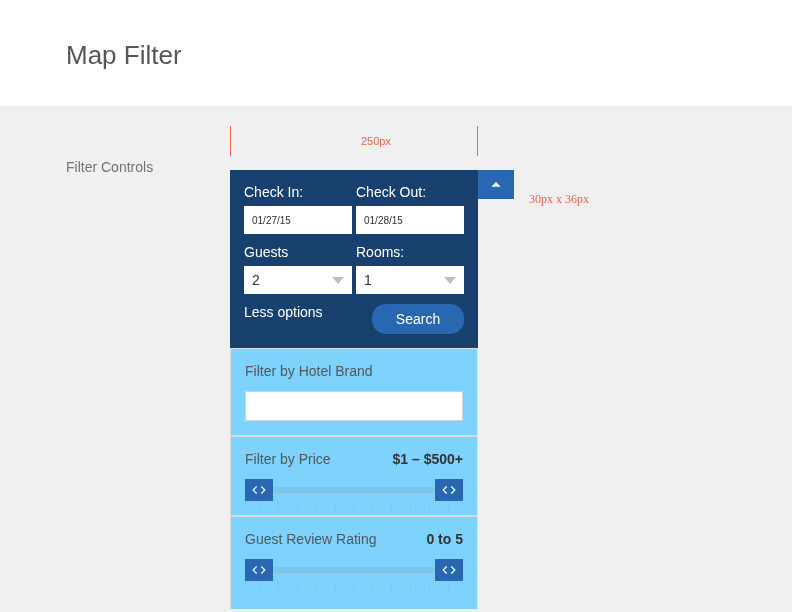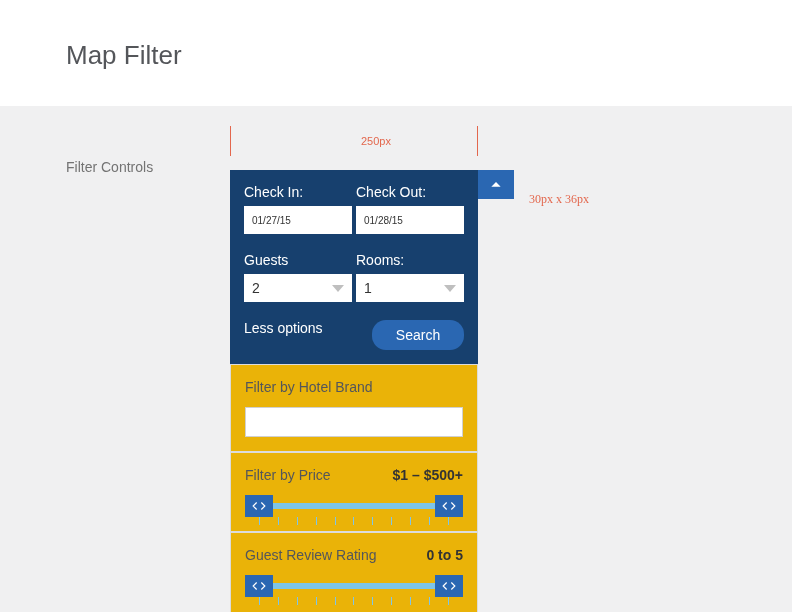--- a/index.html
+++ b/index.html
@@ -88,21 +88,21 @@
 
   .search-box {
     background: #17406e;
     padding: 14px;
     box-sizing: border-box;
     width: 248px;
   }
   .row {
     display: flex;
     gap: 4px;
-    margin-bottom: 18px;
+    margin-bottom: 10px;
   }
   .field {
     flex: 1;
     display: flex;
     flex-direction: column;
   }
   .field label {
     color: #fff;
     font-size: 14px;
     font-weight: 400;
@@ -155,21 +155,21 @@
     color: #fff;
     border: none;
     height: 30px;
     width: 92px;
     font-size: 14px;
     border-radius: 14px;
     cursor: pointer;
   }
 
   .filter-card {
-    background: #eab308;
+    background: #7dd3fc;
     border: 1px solid #dcdcdc;
     padding: 14px;
     box-sizing: border-box;
     width: 248px;
     margin-top: 0;
   }
   .filter-card + .filter-card {
   }
   .filter-card .hdr {
     display: flex;

